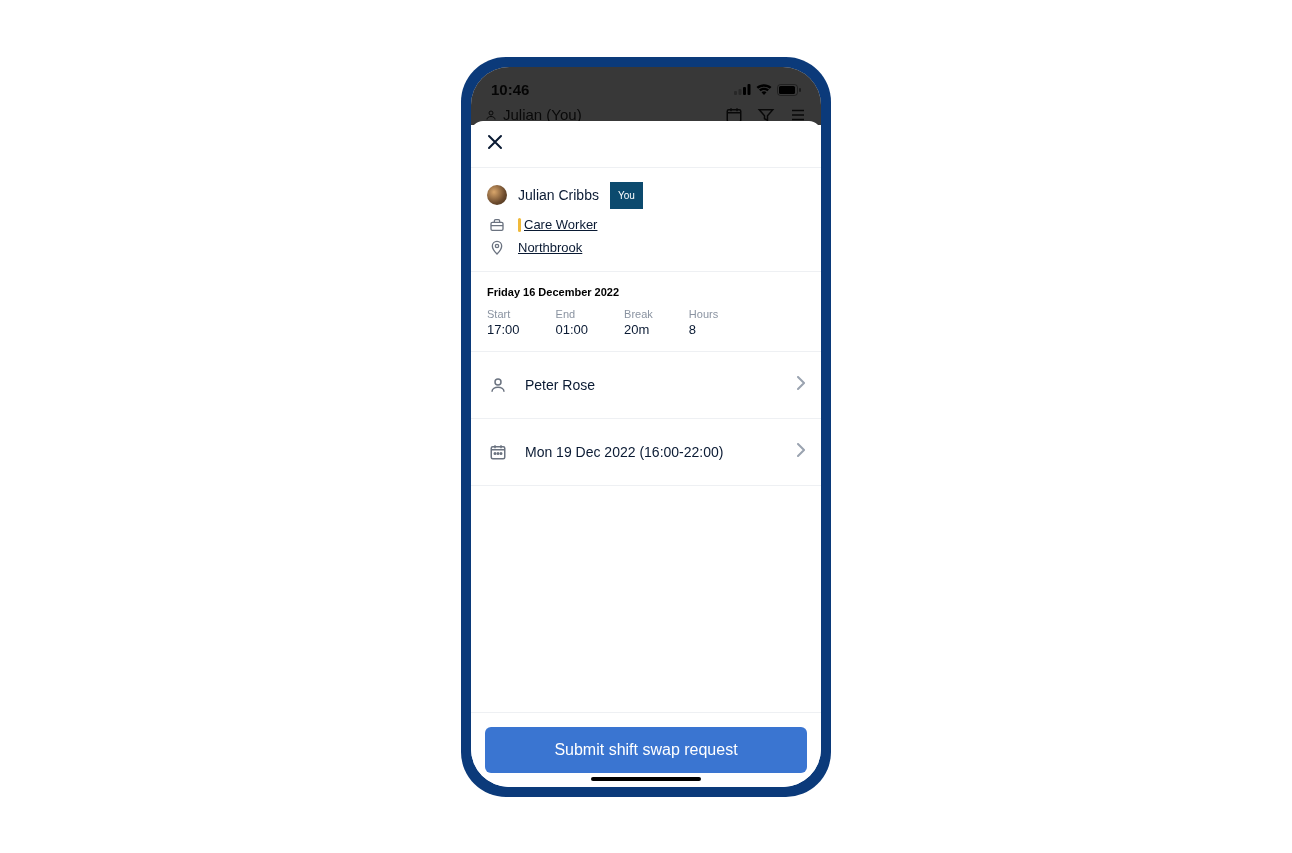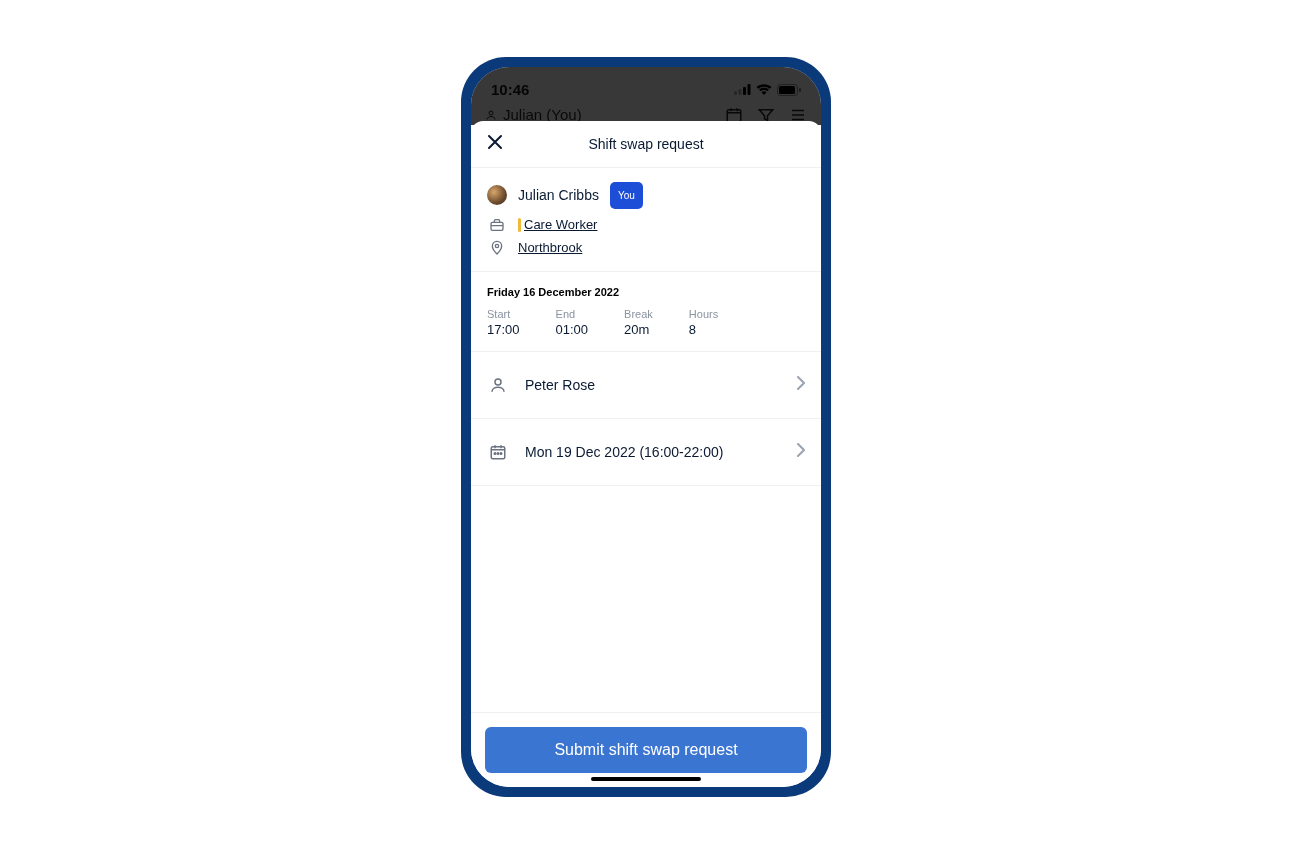--- a/index.html
+++ b/index.html
@@ -133,23 +133,23 @@
       border-radius: 50%;
       background: radial-gradient(circle at 35% 35%, #d9a66b 0%, #6b4a2d 60%, #3c2b18 100%);
       flex: 0 0 auto;
     }
     .user-name {
       font-size: 14px;
       color: #0a1a33;
     }
     .you-badge {
       font-size: 10px;
-      background: #1d4ed8;
+      background: #0c4a6e;
       color: #fff;
-      border-radius: 5px;
+      border-radius: 0;
       padding: 8px 8px;
     }
     .info-row {
       display: flex;
       align-items: center;
       gap: 11px;
       margin-bottom: 6px;
     }
     .info-row .icon-slot {
       width: 20px;
@@ -291,21 +291,20 @@
       </div>
     </div>
 
     <div class="modal">
       <div class="modal-header">
         <span class="close-btn">
           <svg width="16" height="16" viewBox="0 0 16 16">
               <path d="M2 2 L14 14 M14 2 L2 14" stroke="#0a1a33" stroke-width="2" stroke-linecap="round"></path>
             </svg>
         </span>
-        <span class="modal-title">Shift swap request</span>
       </div>
 
       <div class="section">
         <div class="user-row">
           <div class="avatar"></div>
           <span class="user-name">Julian Cribbs</span>
           <span class="you-badge">You</span>
         </div>
         <div class="info-row">
           <span class="icon-slot">

